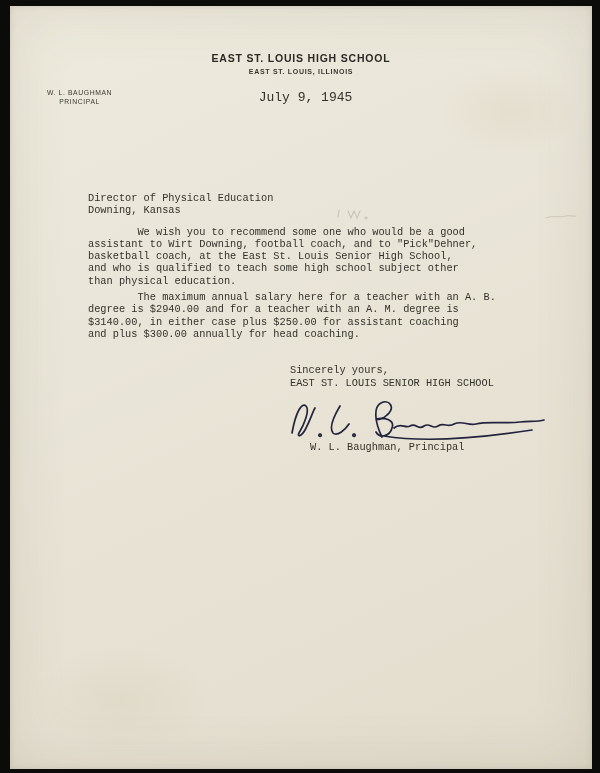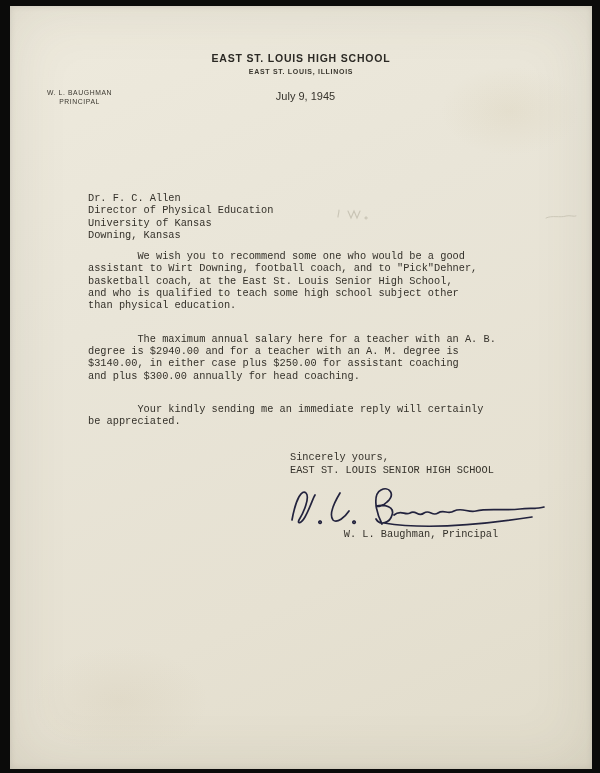--- a/index.html
+++ b/index.html
@@ -71,63 +71,62 @@
     font-size: 6.8px;
     letter-spacing: 0.6px;
     line-height: 8.5px;
     color: #3a372f;
   }
   .date-line {
     position: absolute;
     left: 9px; right: 0;
     top: 84px;
     text-align: center;
-    font-family: Liberation Sans, sans-serif;
-    font-size: 11px;
+    font-family: Liberation Mono, monospace;
+    font-size: 13px;
     color: #35322b;
   }
 
   
   .letter-body {
     position: absolute;
     left: 78px;
     top: 186px;
     width: 444px;
     font-family: "Liberation Mono", monospace;
     font-size: 10.3px;
     line-height: 12.3px;
     color: #34312a;
   }
   .recipient-line { white-space: pre; }
   .salutation { margin-top: 23px; white-space: pre; }
   .paragraph {
     margin: 9px 0 0 0;
     white-space: pre-wrap;
   }
-  .paragraph + .paragraph { margin-top: 21px; }
+  .paragraph + .paragraph { margin-top: 4px; }
   .closing-valediction {
     margin-top: 24px;
     margin-left: 202px;
     white-space: pre;
   }
   .org-line {
     margin-left: 202px;
     white-space: pre;
   }
   .signature-wrap {
     margin-top: 6px;
     margin-left: 196px;
     width: 268px;
     height: 50px;
   }
   .signed-name {
     margin-top: -4px;
     margin-left: 222px;
     white-space: pre;
-    text-align: center;
   }
 
   
   .pencil-mark-a { position: absolute; left: 326px; top: 200px; opacity: 0.5; }
   .pencil-mark-b { position: absolute; left: 534px; top: 206px; opacity: 0.45; }
 </style>
 </head>
 <body>
 
 <div class="scan-frame">
@@ -147,38 +146,34 @@
     <svg class="pencil-mark-a" width="38" height="16" viewBox="0 0 38 16">
       <path d="M3 4 C3 7 2 9 2 11 M12 5 l3 7 l3 -7 l3 7 l3 -7 M30 11 a1 1 0 1 0 0.1 0" stroke="#a9a493" stroke-width="1.1" fill="none" stroke-linecap="round"></path>
     </svg>
     <svg class="pencil-mark-b" width="34" height="10" viewBox="0 0 34 10">
       <path d="M2 6 C8 3 16 6 22 4 C26 3 30 5 32 4" stroke="#aba695" stroke-width="1" fill="none" stroke-linecap="round"></path>
     </svg>
 
     <div class="letter-body">
 
       <div class="recipient">
-        <div class="recipient-line">Dr. F. C. Allen</div>
         <div class="recipient-line">Director of Physical Education</div>
-        <div class="recipient-line">University of Kansas</div>
         <div class="recipient-line">Downing, Kansas</div>
       </div>
 
 
       <p class="paragraph">        We wish you to recommend some one who would be a good
 assistant to Wirt Downing, football coach, and to "Pick"Dehner,
 basketball coach, at the East St. Louis Senior High School,
 and who is qualified to teach some high school subject other
 than physical education.</p>
       <p class="paragraph">        The maximum annual salary here for a teacher with an A. B.
 degree is $2940.00 and for a teacher with an A. M. degree is
 $3140.00, in either case plus $250.00 for assistant coaching
 and plus $300.00 annually for head coaching.</p>
-      <p class="paragraph">        Your kindly sending me an immediate reply will certainly
-be appreciated.</p>
 
       <div class="closing-valediction">Sincerely yours,</div>
       <div class="org-line">EAST ST. LOUIS SENIOR HIGH SCHOOL</div>
 
       <div class="signature-wrap">
         <svg width="268" height="50" viewBox="0 0 268 50">
           <path d="M8 38 C12 16 18 7 22 11 C26 15 20 30 15 38 C13 42 17 42 21 35 C26 26 29 16 31 13
                    M36 39 a1.2 1.2 0 1 0 0.1 0
                    M56 11 C50 21 45 33 49 38 C53 42 61 35 65 29
                    M70 39 a1.2 1.2 0 1 0 0.1 0

